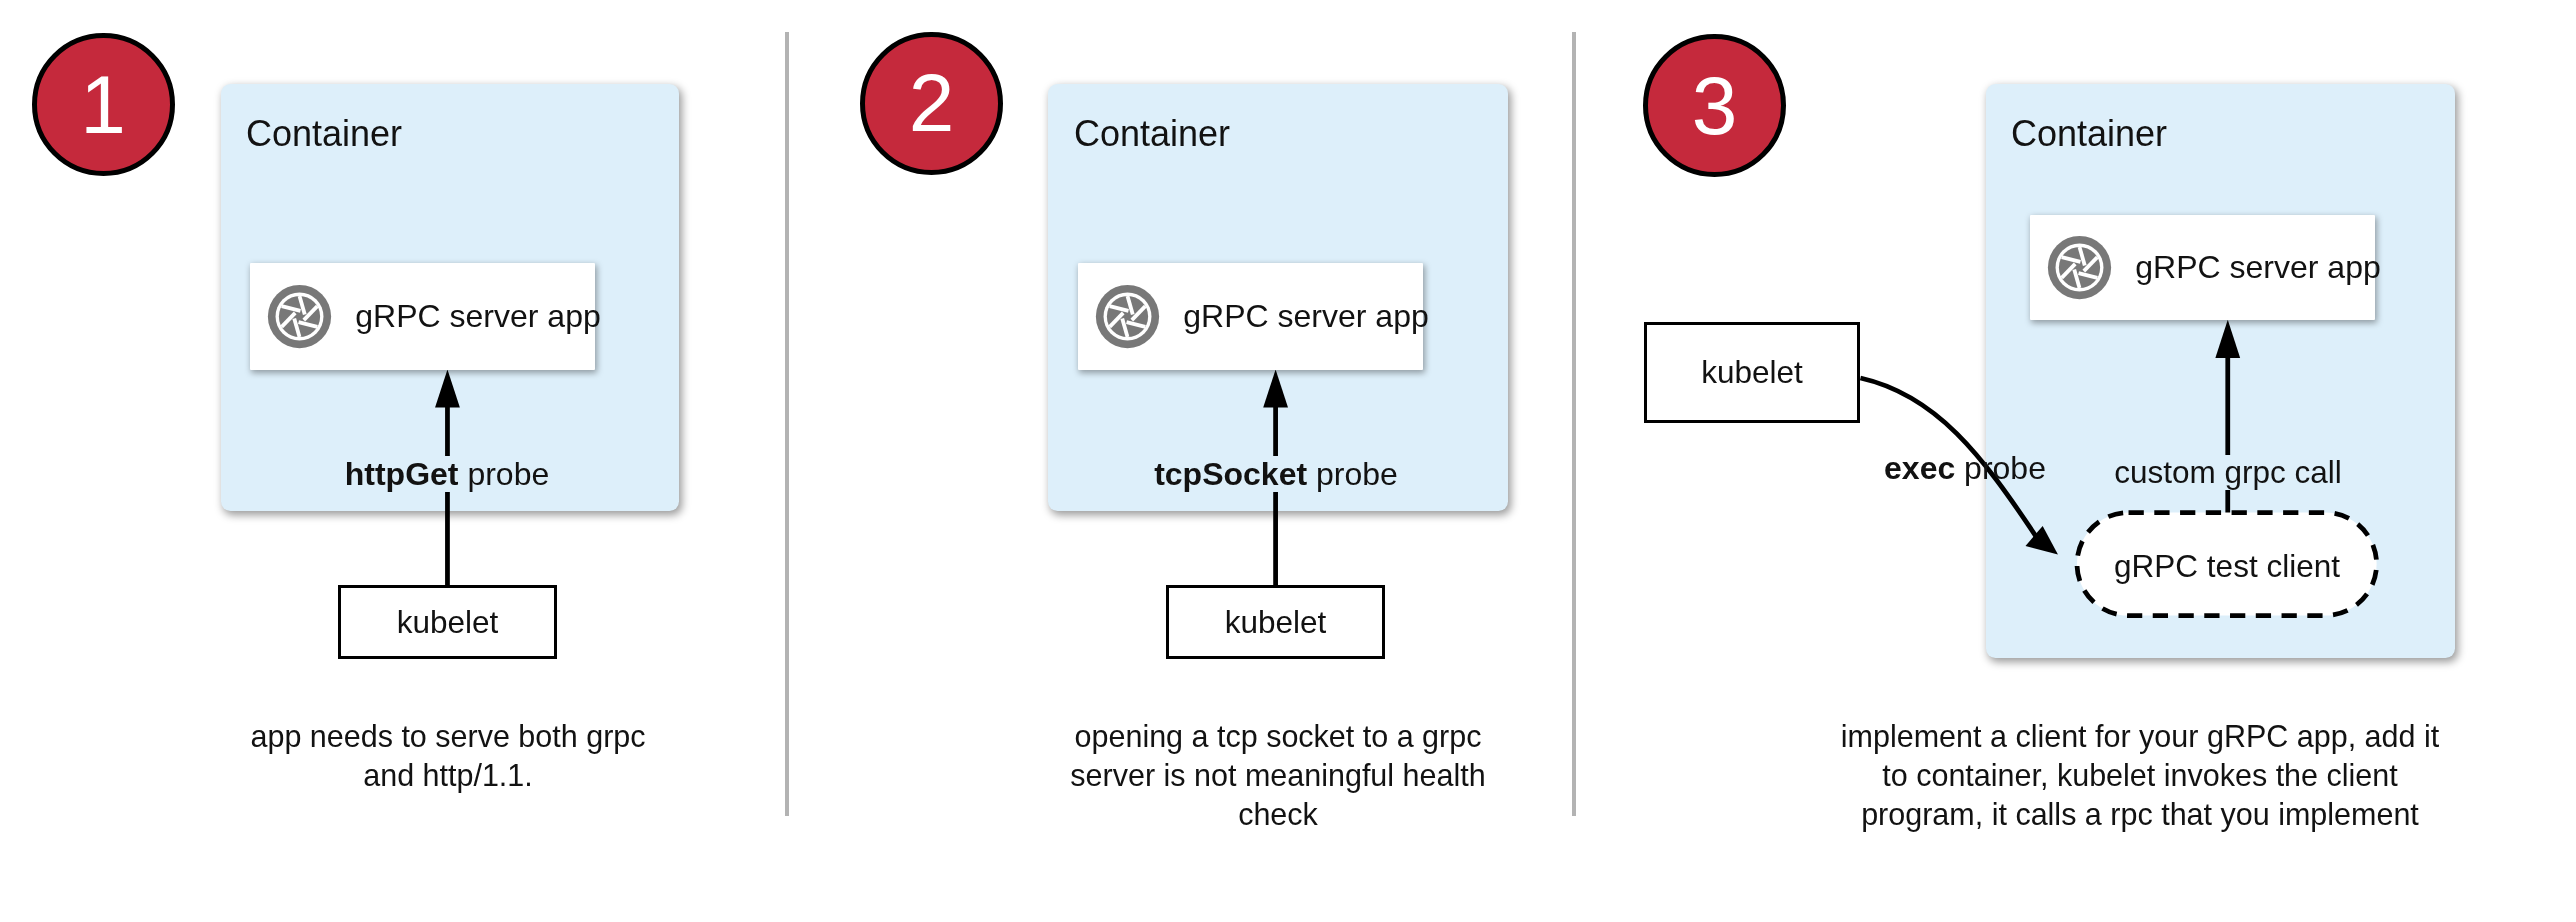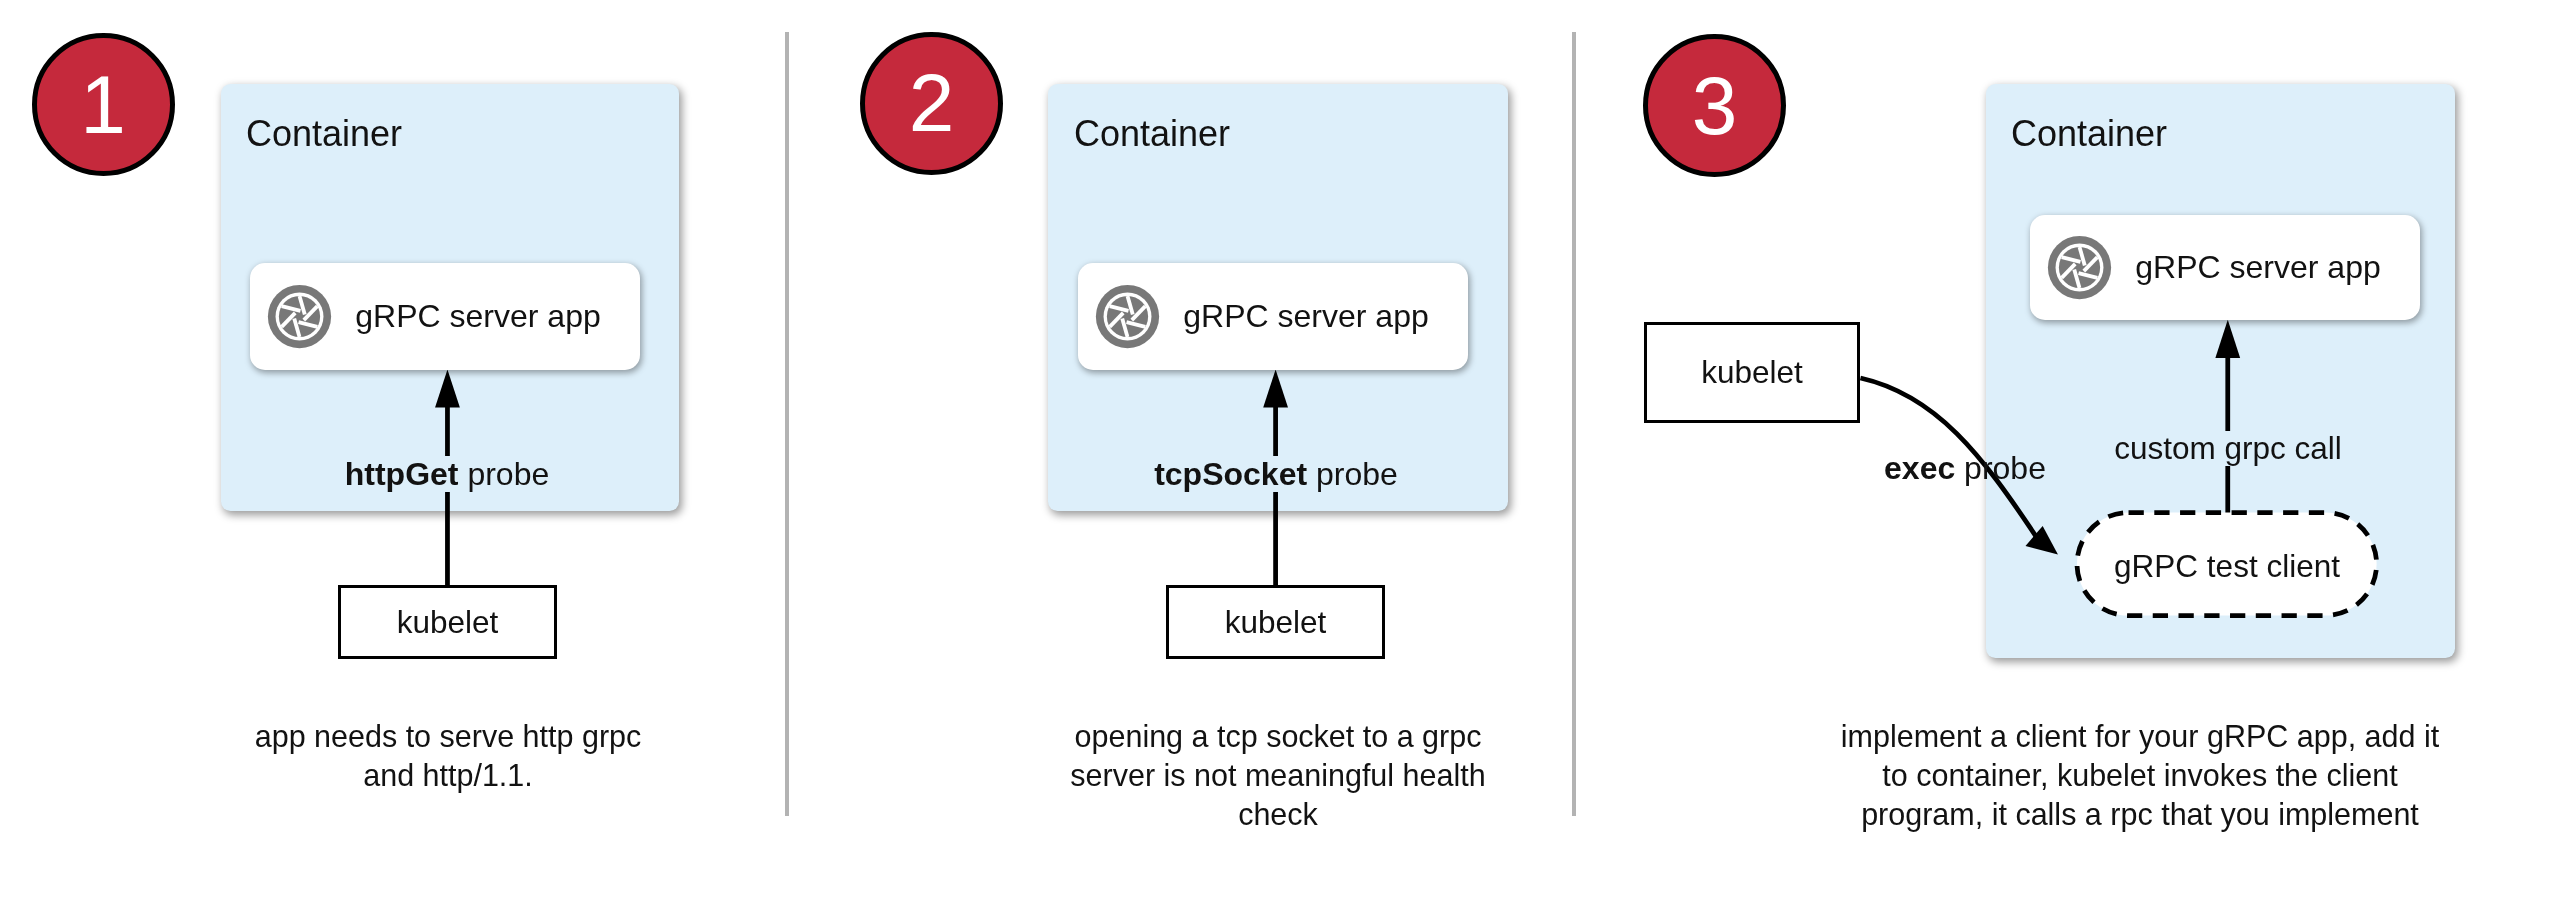--- a/index.html
+++ b/index.html
@@ -12,40 +12,40 @@
     background:#c5293c; border:5.7px solid #000; box-sizing:border-box;
     display:flex; align-items:center; justify-content:center;
     color:#fff; font-size:82px; font-weight:400; z-index:4;
   }
   .container-box {
     position:absolute; background:#ddeffa; border-radius:9.5px;
     box-shadow:2.9px 3.8px 8.6px rgba(0,0,0,0.40); z-index:1;
   }
   .container-label { position:absolute; font-size:36px; z-index:3; white-space:nowrap; }
   .app-box {
-    position:absolute; width:390px; background:#ffffff; border-radius:15px;
+    position:absolute; width:345px; background:#ffffff; border-radius:1px;
     box-shadow:1.9px 2.9px 6.7px rgba(0,0,0,0.35); box-sizing:border-box;
     display:flex; align-items:center; gap:21px; padding-left:15.3px;
     font-size:32px; z-index:3; white-space:nowrap;
   }
   .kubelet-box {
     position:absolute; background:#ffffff; border:3.8px solid #000; box-sizing:border-box;
     display:flex; align-items:center; justify-content:center;
     font-size:31.5px; z-index:3;
   }
   .probe-label {
     position:absolute; transform:translateX(-50%);
     font-size:32px; white-space:nowrap; z-index:3;
     background:#ddeffa; padding:0 6.7px; line-height:36px;
   }
   .probe-label.on-white { background:transparent; padding:0; }
   .float-label {
     position:absolute; transform:translateX(-50%);
     font-size:31.5px; white-space:nowrap; z-index:3;
-    background:#ddeffa; padding:0 7.6px; line-height:35px;
+    background:#ddeffa; padding:0 7.6px; line-height:35px;margin-top:24px;
   }
   .stadium-label {
     position:absolute; transform:translateX(-50%);
     font-size:31.5px; white-space:nowrap; z-index:3;text-align:right;
   }
   .caption { position:absolute; text-align:center; font-size:30.5px; line-height:39px; z-index:2; }
   .divider { position:absolute; width:3.8px; background:#b3b3b3; z-index:0; }
   svg.lines { position:absolute; left:0; top:0; z-index:2; pointer-events:none; }
   .bold { font-weight:700; }
   .icon-wrap { display:flex; align-items:center; }
@@ -166,21 +166,21 @@
     <span>kubelet</span>
   </div>
   <div class="kubelet-box" style="left:1166px; top:585px; width:219px; height:74px;">
     <span>kubelet</span>
   </div>
   <div class="kubelet-box" style="left:1644px; top:322px; width:216px; height:101px;">
     <span>kubelet</span>
   </div>
 
   <div class="caption" style="left:219px; top:717px; width:458px;">
-    <div>app needs to serve http grpc</div>
+    <div>app needs to serve both grpc</div>
     <div>and http/1.1.</div>
   </div>
   <div class="caption" style="left:1048px; top:717px; width:460px;">
     <div>opening a tcp socket to a grpc</div>
     <div>server is not meaningful health</div>
     <div>check</div>
   </div>
   <div class="caption" style="left:1825px; top:717px; width:630px;">
     <div>implement a client for your gRPC app, add it</div>
     <div>to container, kubelet invokes the client</div>

